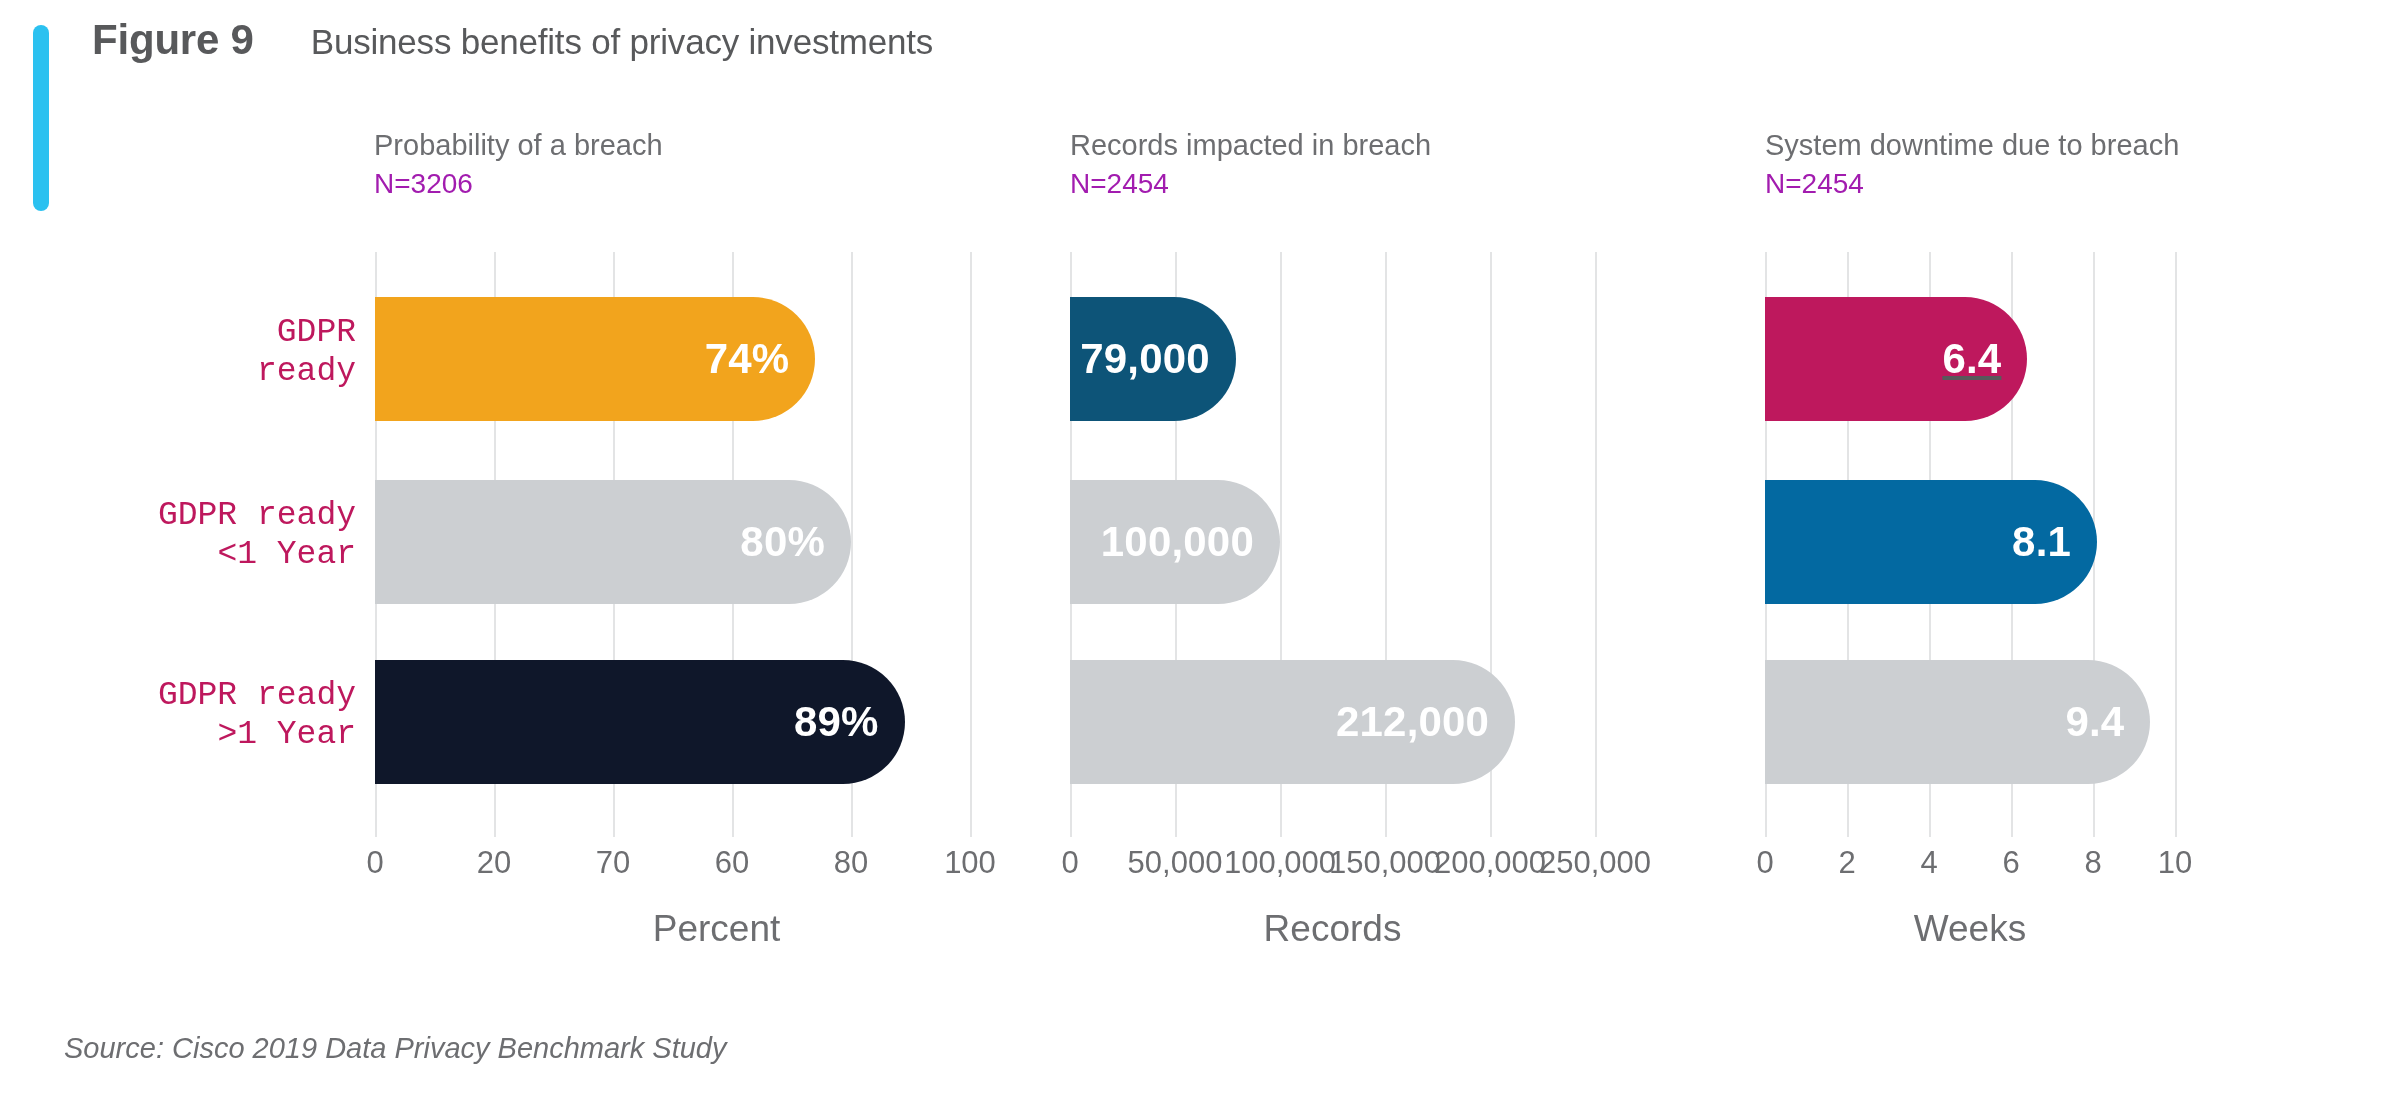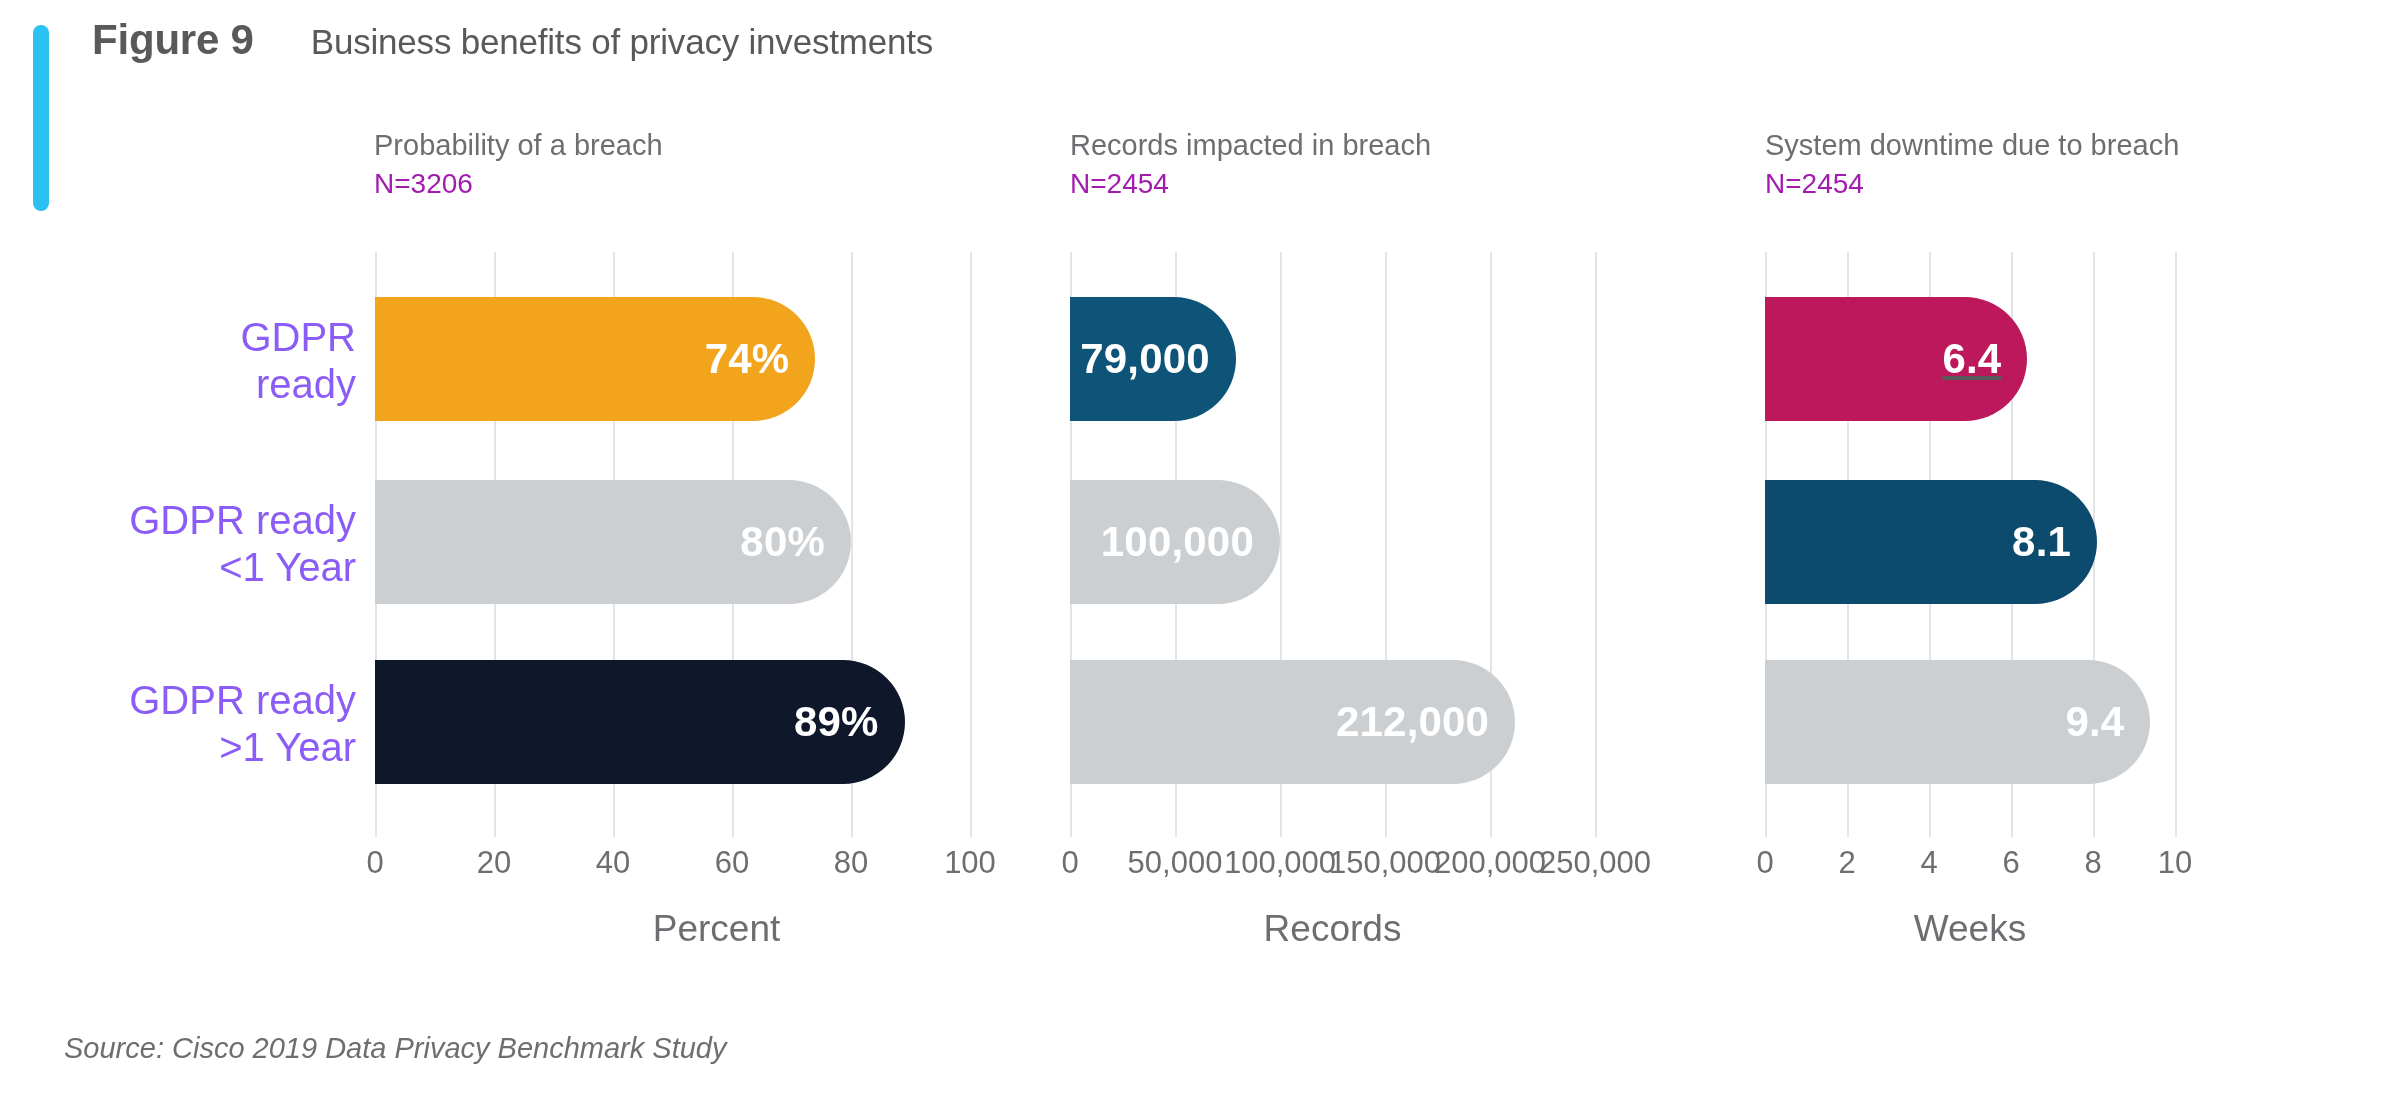--- a/index.html
+++ b/index.html
@@ -116,23 +116,24 @@
     left: 0;
     top: 252px;
     width: 356px;
     height: 585px;
   }
   .cat-label {
     position: absolute;
     right: 0;
     width: 356px;
     text-align: right;
-    font-size: 40px;
-    color: #8b5cf6;
+    font-size: 33px;
+    color: #be185d;
     line-height: 1.17;
+    font-family: Liberation Mono, monospace;
   }
 
   
   .axis-ticks {
     position: absolute;
     top: 845px;
     height: 46px;
   }
   .tick-label {
     position: absolute;
@@ -214,21 +215,21 @@
       </div>
       <div class="bar-track" style="left: 375px; top: 408px; width: 529.55px;">
         <div class="bar" style="width: 100%; background: #0f172a; padding-right: 26px;">
           <span class="bar-value">89%</span>
         </div>
       </div>
     </div>
     <div class="axis-ticks" style="left: 0px; width: 2406px;">
       <div class="tick-label" style="left: 375px;">0</div>
       <div class="tick-label" style="left: 494px;">20</div>
-      <div class="tick-label" style="left: 613px;">40</div>
+      <div class="tick-label" style="left: 613px;">70</div>
       <div class="tick-label" style="left: 732px;">60</div>
       <div class="tick-label" style="left: 851px;">80</div>
       <div class="tick-label" style="left: 970px;">100</div>
     </div>
     <div class="axis-title" style="left: 672.5px; margin-left: 44px;">Percent</div>
     <div class="panel" style="left: 1070px;">
       <div class="panel-title">Records impacted in breach</div>
       <div class="panel-n">N=2454</div>
     </div>
     <div class="plot" style="left: 0px; width: 2406px;">
@@ -273,21 +274,21 @@
       <div class="gridline" style="left: 1929px;"></div>
       <div class="gridline" style="left: 2011px;"></div>
       <div class="gridline" style="left: 2093px;"></div>
       <div class="gridline" style="left: 2175px;"></div>
       <div class="bar-track" style="left: 1765px; top: 45px; width: 262.4px;">
         <div class="bar" style="width: 100%; background: #be185d; padding-right: 26px; text-decoration: underline;">
           <span class="bar-value">6.4</span>
         </div>
       </div>
       <div class="bar-track" style="left: 1765px; top: 228px; width: 332.1px;">
-        <div class="bar" style="width: 100%; background: #0c4a6e; padding-right: 26px;">
+        <div class="bar" style="width: 100%; background: #0369a1; padding-right: 26px;">
           <span class="bar-value">8.1</span>
         </div>
       </div>
       <div class="bar-track" style="left: 1765px; top: 408px; width: 385.4px;">
         <div class="bar" style="width: 100%; background: rgb(204, 207, 210); padding-right: 26px;">
           <span class="bar-value">9.4</span>
         </div>
       </div>
     </div>
     <div class="axis-ticks" style="left: 0px; width: 2406px;">

